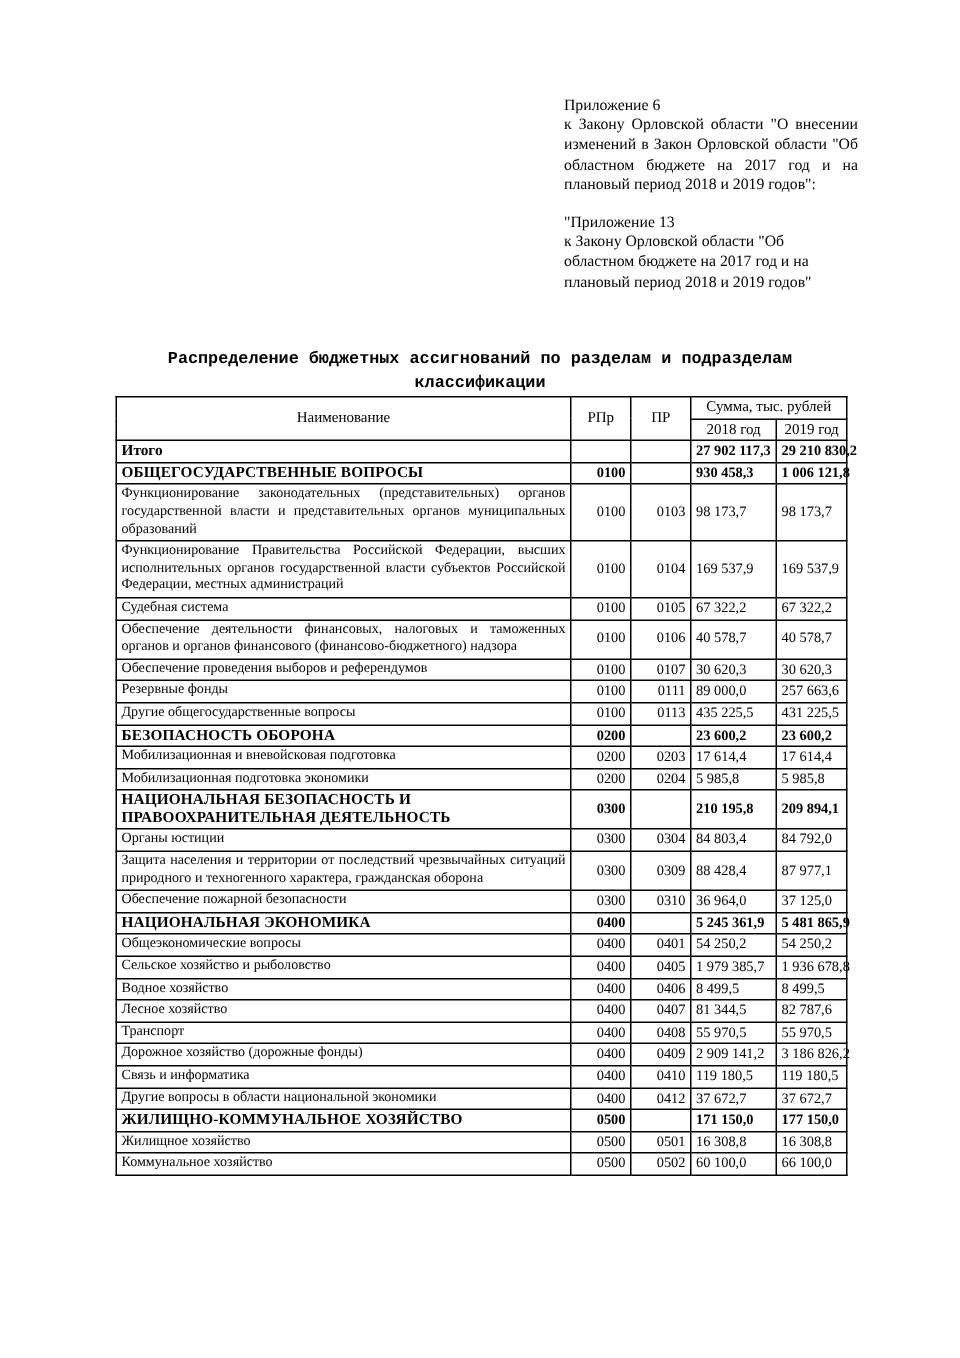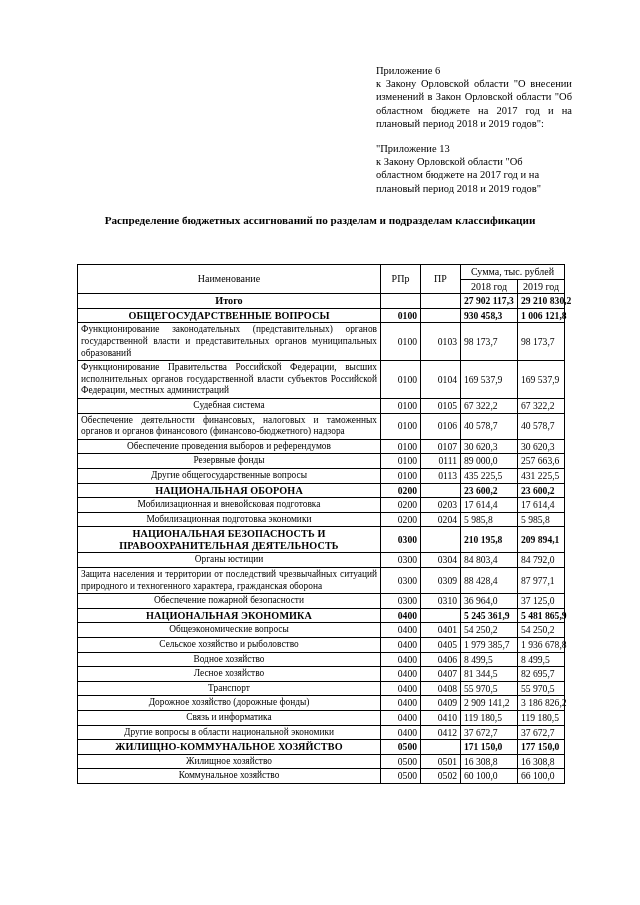--- a/index.html
+++ b/index.html
@@ -41,26 +41,27 @@
     text-align: left;
   }
   .header-gap {
     height: 12px;
   }
 
   
   .doc-title {
     position: absolute;
     left: 70px;
-    top: 212px;
+    top: 232px;
     width: 500px;
     text-align: center;
     font-size: 11.2px;
     font-weight: bold;
     line-height: 16px;
+    font-family: Liberation Mono, monospace;
   }
   .doc-title .l2 {
     display: block;
   }
 
   
   .tbl-wrap {
     position: absolute;
     left: 77px;
     top: 264px;
@@ -90,21 +91,21 @@
     text-align: center;
     font-size: 10px;
     padding: 2px 3px;
   }
   td.name {
     text-align: justify;
     text-justify: inter-word;
     font-size: 9.4px;
   }
   td.name.single {
-    text-align: center;
+    text-align: left;
   }
   td.code {
     text-align: right;
     font-size: 9.6px;
   }
   td.num {
     text-align: left;
     font-size: 9.6px;
     white-space: nowrap;
   }
@@ -227,21 +228,21 @@
             <td class="num">257 663,6</td>
           </tr>
           <tr>
             <td class="name single">Другие общегосударственные вопросы</td>
             <td class="code">0100</td>
             <td class="code">0113</td>
             <td class="num">435 225,5</td>
             <td class="num">431 225,5</td>
           </tr>
           <tr class="section">
-            <td class="name single">НАЦИОНАЛЬНАЯ ОБОРОНА</td>
+            <td class="name single">БЕЗОПАСНОСТЬ ОБОРОНА</td>
             <td class="code">0200</td>
             <td class="code"></td>
             <td class="num">23 600,2</td>
             <td class="num">23 600,2</td>
           </tr>
           <tr>
             <td class="name single">Мобилизационная и вневойсковая подготовка</td>
             <td class="code">0200</td>
             <td class="code">0203</td>
             <td class="num">17 614,4</td>
@@ -308,21 +309,21 @@
             <td class="code">0400</td>
             <td class="code">0406</td>
             <td class="num">8 499,5</td>
             <td class="num">8 499,5</td>
           </tr>
           <tr>
             <td class="name single">Лесное хозяйство</td>
             <td class="code">0400</td>
             <td class="code">0407</td>
             <td class="num">81 344,5</td>
-            <td class="num">82 695,7</td>
+            <td class="num">82 787,6</td>
           </tr>
           <tr>
             <td class="name single">Транспорт</td>
             <td class="code">0400</td>
             <td class="code">0408</td>
             <td class="num">55 970,5</td>
             <td class="num">55 970,5</td>
           </tr>
           <tr>
             <td class="name single">Дорожное хозяйство (дорожные фонды)</td>

